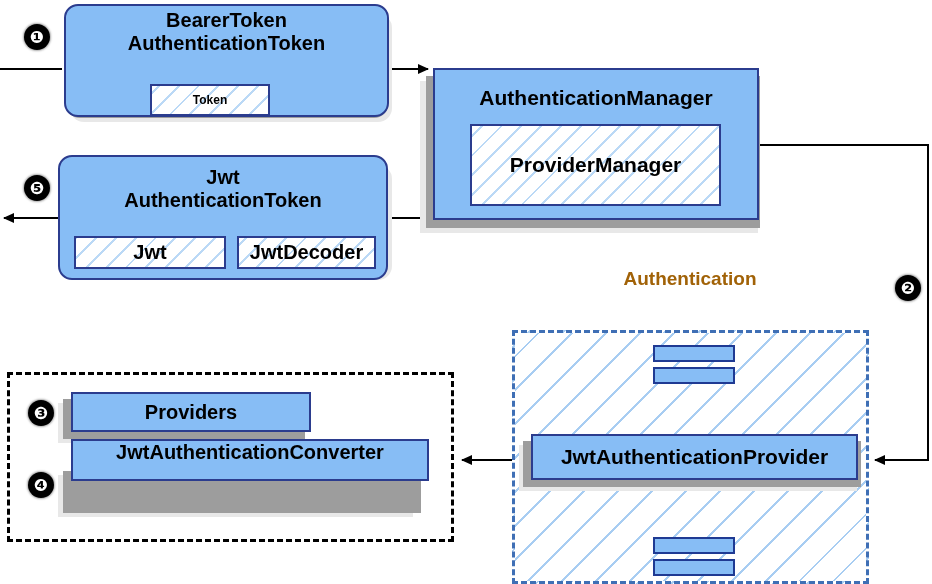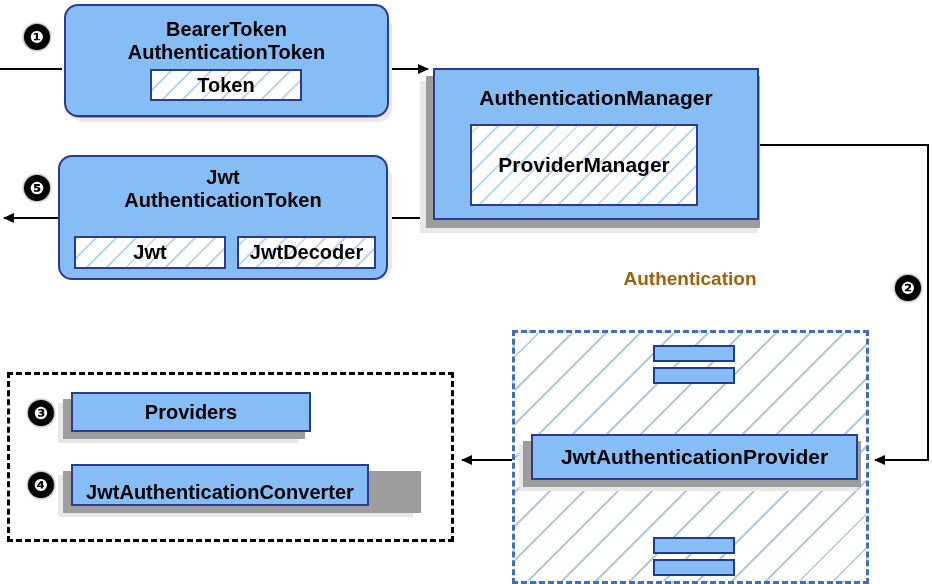--- a/index.html
+++ b/index.html
@@ -152,25 +152,25 @@
   <div class="abs bar-blue" style="left:653px;top:559px;width:82px;height:17px;"></div>
 
   <div class="abs shadow-far" style="left:519px;top:445px;width:338px;height:46px;"></div>
   <div class="abs shadow-near" style="left:523px;top:441px;width:338px;height:46px;"></div>
   <div class="abs blue-box" style="left:531px;top:434px;width:327px;height:46px;justify-content:center;font-size:21px;text-align:center;">
     <span>JwtAuthenticationProvider</span>
   </div>
 
   <div class="abs shadow-far rounded" style="left:70px;top:14px;width:322px;height:108px;"></div>
   <div class="abs shadow-near rounded" style="left:66px;top:10px;width:322px;height:108px;"></div>
-  <div class="abs blue-box rounded" style="left:64px;top:4px;width:325px;height:113px;padding-top:12px;font-size:20px;">
+  <div class="abs blue-box rounded" style="left:64px;top:4px;width:325px;height:113px;padding-top:3px;font-size:20px;">
     <div>BearerToken</div>
     <div>AuthenticationToken</div>
   </div>
-  <div class="abs hatch-panel" style="left:150px;top:69px;width:152px;height:32px;font-size:20px;">
+  <div class="abs hatch-panel" style="left:150px;top:84px;width:120px;height:32px;font-size:12px;">
     <span>Token</span>
   </div>
 
   <div class="abs num-circle" style="left:24px;top:24px;">❶</div>
 
   <div class="abs shadow-far rounded" style="left:70px;top:165px;width:322px;height:115px;"></div>
   <div class="abs shadow-near rounded" style="left:66px;top:161px;width:322px;height:115px;"></div>
   <div class="abs blue-box rounded" style="left:58px;top:155px;width:330px;height:125px;padding-top:9px;font-size:20px;">
     <div>Jwt</div>
     <div>AuthenticationToken</div>
@@ -182,35 +182,35 @@
     <span>JwtDecoder</span>
   </div>
 
   <div class="abs num-circle" style="left:24px;top:175px;">❺</div>
 
   <div class="abs shadow-far" style="left:420px;top:81px;width:338px;height:152px;"></div>
   <div class="abs shadow-near" style="left:426px;top:76px;width:334px;height:152px;"></div>
   <div class="abs blue-box" style="left:433px;top:68px;width:326px;height:152px;padding-top:16px;font-size:21px;">
     <div>AuthenticationManager</div>
   </div>
-  <div class="abs hatch-panel" style="left:470px;top:124px;width:228px;height:82px;font-size:21px;">
+  <div class="abs hatch-panel" style="left:470px;top:124px;width:251px;height:82px;font-size:21px;">
     <span>ProviderManager</span>
   </div>
 
   <div class="abs num-circle" style="left:895px;top:275px;">❷</div>
 
   <div class="abs dotted-region" style="left:7px;top:372px;width:447px;height:170px;"></div>
 
   <div class="abs shadow-far" style="left:58px;top:403px;width:240px;height:40px;"></div>
   <div class="abs shadow-near" style="left:63px;top:399px;width:242px;height:40px;"></div>
   <div class="abs blue-box" style="left:71px;top:392px;width:240px;height:40px;justify-content:center;font-size:20px;">
     <span>Providers</span>
   </div>
   <div class="abs num-circle" style="left:28px;top:400px;">❸</div>
 
   <div class="abs shadow-far" style="left:58px;top:475px;width:355px;height:42px;"></div>
   <div class="abs shadow-near" style="left:63px;top:471px;width:358px;height:42px;"></div>
-  <div class="abs blue-box" style="left:71px;top:464px;width:298px;height:42px;justify-content:flex-end;font-size:20px;">
+  <div class="abs blue-box" style="left:71px;top:439px;width:358px;height:42px;justify-content:flex-start;font-size:20px;">
     <span>JwtAuthenticationConverter</span>
   </div>
   <div class="abs num-circle" style="left:28px;top:472px;">❹</div>
 
 </div>
 
 </body></html>

